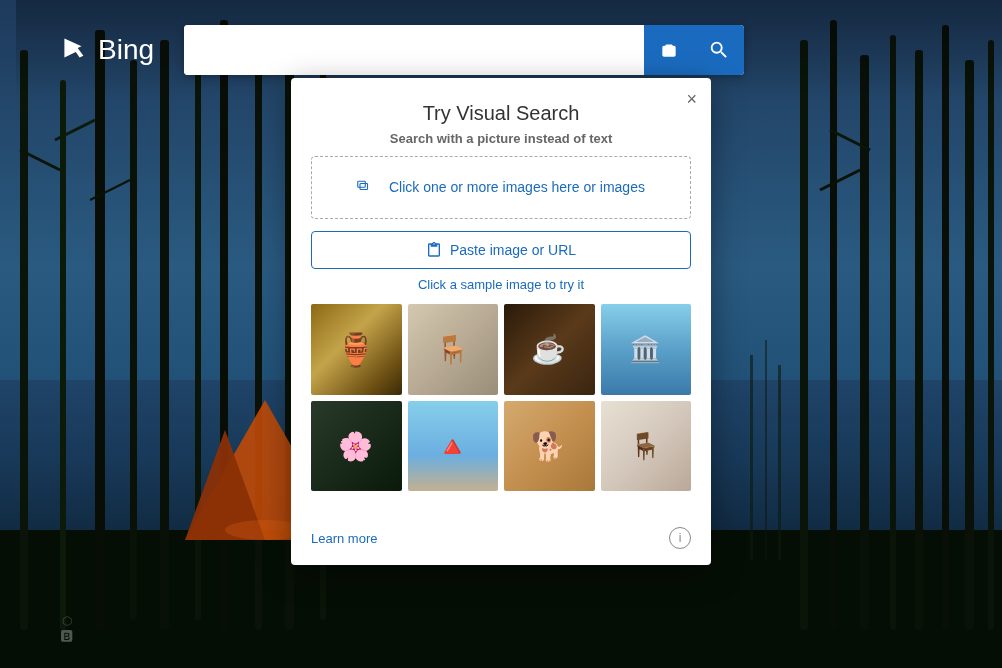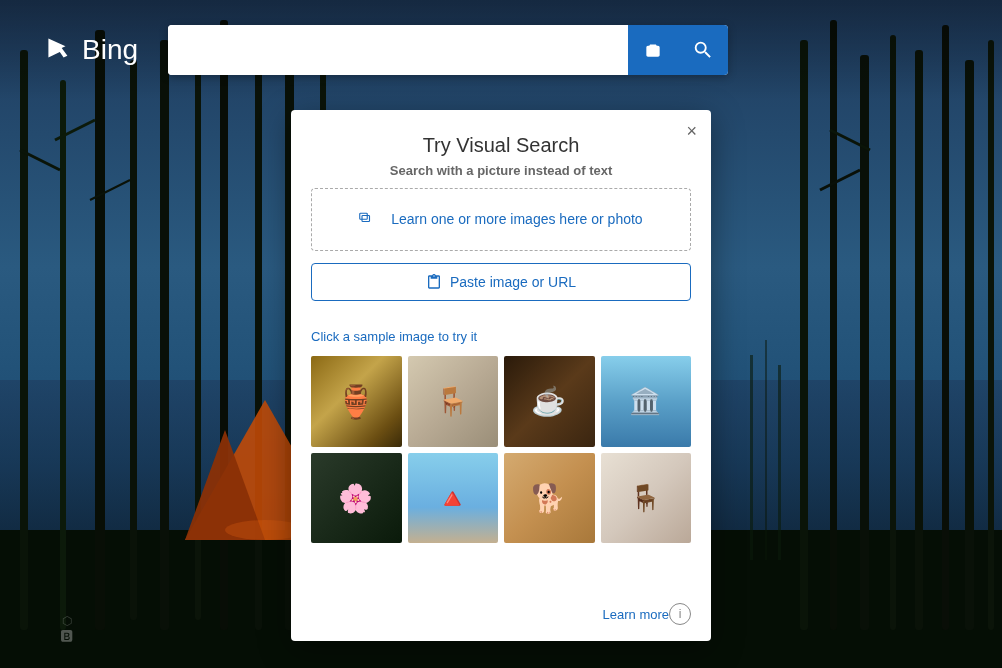--- a/index.html
+++ b/index.html
@@ -28,21 +28,21 @@
       background:
         
         linear-gradient(180deg, transparent 10%, #0a1a0a 100%);
       opacity: 0.5;
     }
 
     
     .header {
       position: absolute;
       top: 0;
-      left: 0;
+      left: 16px;
       right: 0;
       height: 100px;
       display: flex;
       align-items: center;
       padding: 0 40px;
       background: linear-gradient(180deg, rgba(0,0,0,0.3) 0%, transparent 100%);
     }
 
     .bing-logo {
       display: flex;
@@ -108,21 +108,21 @@
       font-size: 22px;
     }
 
     
     .modal-overlay {
       position: absolute;
       inset: 0;
       display: flex;
       align-items: flex-start;
       justify-content: center;
-      padding-top: 110px;
+      padding-top: 78px;
     }
 
     .modal {
       background: white;
       border-radius: 4px;
       width: 420px;
       box-shadow: 0 8px 32px rgba(0,0,0,0.4);
       overflow: hidden;
       position: relative;
     }
@@ -183,41 +183,41 @@
       text-align: center;
       color: #888;
       font-size: 13px;
       margin-bottom: 12px;
       font-weight: 400;
     }
 
     .action-buttons {
       display: flex;
       gap: 10px;
-      margin-bottom: 28px;
+      margin-bottom: 8px;
     }
 
     .action-btn {
       flex: 1;
       padding: 10px 12px;
       border: 1.5px solid #1a6bbf;
       background: white;
       color: #1a6bbf;
       border-radius: 4px;
       cursor: pointer;
       font-size: 14px;
       display: flex;
       align-items: center;
       justify-content: center;
       gap: 8px;
     }
 
     
     .sample-label {
-      text-align: left;
+      text-align: center;
       color: #1a6bbf;
       font-size: 13px;
       margin-bottom: 12px;
     }
 
     .sample-grid {
       display: grid;
       grid-template-columns: repeat(4, 1fr);
       gap: 6px;
       margin-bottom: 16px;
@@ -343,22 +343,21 @@
       align-items: center;
       justify-content: center;
       font-size: 26px;
       filter: brightness(0.6);
     }
 
     .modal-footer {
       padding: 4px 20px 16px;
       display: flex;
       align-items: center;
-      justify-content: flex-end;
-      margin-top: 24px;
+      justify-content: space-between;
     }
 
     .learn-more {
       color: #1a6bbf;
       font-size: 13px;
       text-decoration: none;
       cursor: pointer;
     }
 
     .info-icon {
@@ -485,21 +484,21 @@
 
     <div class="modal-body">
 
       <div class="drop-zone">
         <span style="margin-right:6px; font-size:14px;">
           <svg width="18" height="16" viewBox="0 0 24 20" fill="#1a6bbf" style="vertical-align:middle; margin-right:4px;">
             <rect x="1" y="1" width="10" height="8" rx="1" stroke="#1a6bbf" stroke-width="1.5" fill="none"></rect>
             <rect x="4" y="4" width="10" height="8" rx="1" stroke="#1a6bbf" stroke-width="1.5" fill="none"></rect>
           </svg>
         </span>
-        <span>Learn one or more images here or </span><a href="#">photo</a>
+        <span>Click one or more images here or </span><a href="#">images</a>
       </div>
 
 
       <div class="action-buttons">
         <button class="action-btn">
           <svg width="16" height="16" viewBox="0 0 24 24" fill="#1a6bbf">
             <path d="M19 2h-4.18C14.4.84 13.3 0 12 0c-1.3 0-2.4.84-2.82 2H5c-1.1 0-2 .9-2 2v16c0 1.1.9 2 2 2h14c1.1 0 2-.9 2-2V4c0-1.1-.9-2-2-2zm-7 0c.55 0 1 .45 1 1s-.45 1-1 1-1-.45-1-1 .45-1 1-1zm7 18H5V4h2v3h10V4h2v16z"></path>
           </svg>
           <span>Paste image or URL</span>
         </button>

